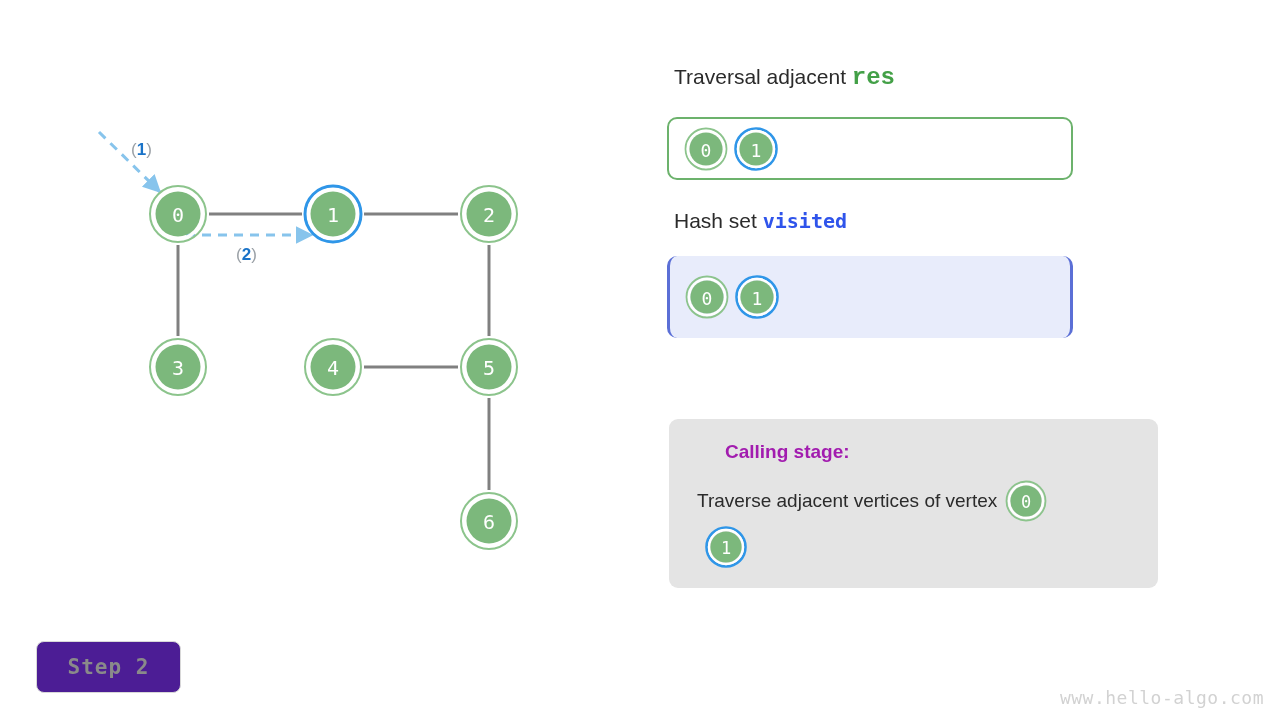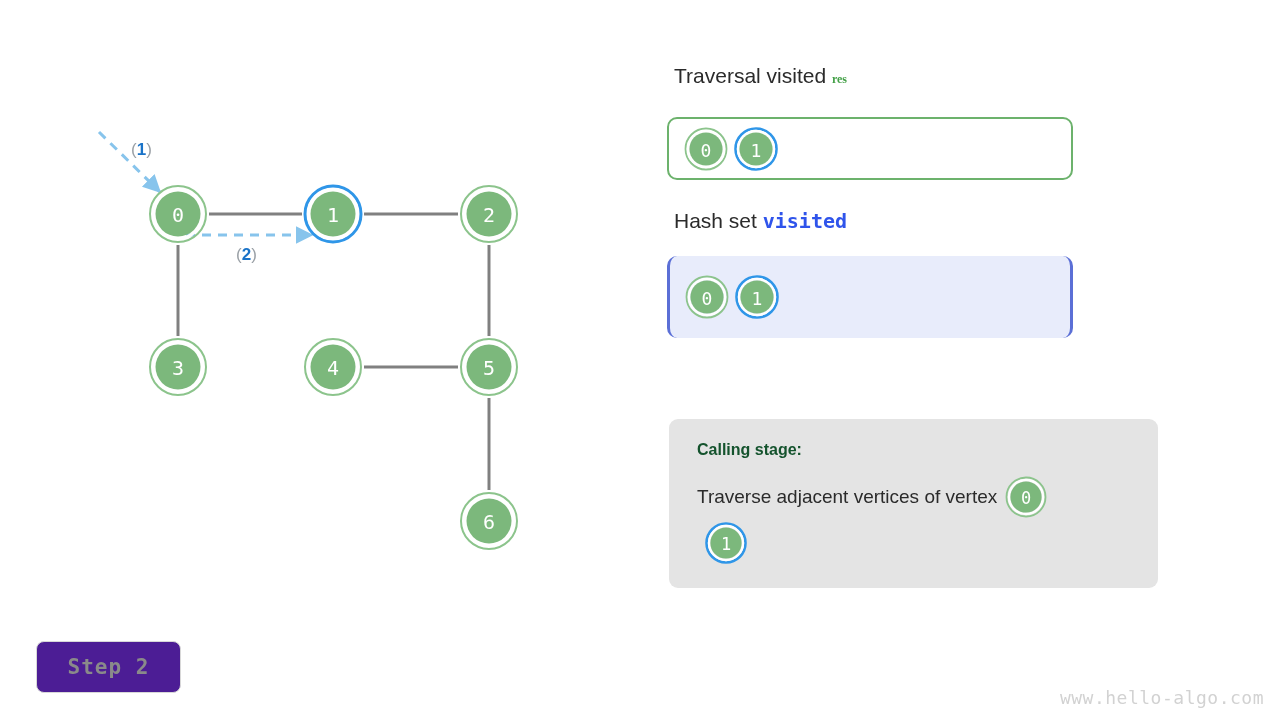--- a/index.html
+++ b/index.html
@@ -52,24 +52,24 @@
     height: 720px;
   }
 
   .section-heading {
     font-size: 21px;
     color: #2b2b2b;
     font-family: "Liberation Sans", sans-serif;
     white-space: pre;
   }
   .section-heading .code-res {
-    font-family: Liberation Serif, serif;
+    font-family: Liberation Mono, monospace;
     font-weight: bold;
     color: #43a047;
-    font-size: 12px;
+    font-size: 24px;
   }
   .section-heading .code-visited {
     font-family: "DejaVu Sans Mono", "Liberation Mono", monospace;
     font-weight: bold;
     color: #2f54eb;
     font-size: 20px;
   }
 
   #res-heading  { position: absolute; left: 7px;  top: 64px; }
   #visited-heading { position: absolute; left: 7px; top: 209px; }
@@ -114,24 +114,25 @@
     left: 2px;
     top: 419px;
     width: 489px;
     height: 169px;
     background: #e4e4e4;
     border-radius: 9px;
     box-sizing: border-box;
     padding: 22px 0 0 28px;
   }
   #calling-stage .cs-title {
-    font-size: 16px;
-    font-weight: bold;
-    color: #14532d;
+    font-size: 19px;
+    font-weight: bold;
+    color: #a21caf;
     margin-bottom: 16px;
+    margin-left: 28px;
   }
   #calling-stage .cs-row {
     display: flex;
     align-items: center;
     font-size: 19px;
     color: #2b2b2b;
     height: 44px;
     margin-bottom: 2px;
   }
   #calling-stage .cs-row .cs-text { white-space: pre; text-align: right; }
@@ -235,21 +236,21 @@
           <circle cx="489" cy="521" r="24.5" fill="none" stroke="#ffffff" stroke-width="3"></circle>
           <circle cx="489" cy="521" r="22.5" fill="#7cb87c"></circle>
           <text x="489" y="522" class="node-label">6</text>
         </g>
       </g>
   </svg>
 </div>
 
 <div id="right-panel">
 
-  <div id="res-heading" class="section-heading"><span>Traversal visited </span><span class="code-res">res</span></div>
+  <div id="res-heading" class="section-heading"><span>Traversal adjacent </span><span class="code-res">res</span></div>
 
   <div id="res-box" class="container-box">
       <span class="token" style="width: 44px; height: 44px;">
         <svg width="44" height="44" viewBox="0 0 44 44">
           <circle cx="22" cy="22" r="20.5" fill="none" stroke="#8cc48c" stroke-width="1.8"></circle>
           <circle cx="22" cy="22" r="18" fill="none" stroke="#ffffff" stroke-width="2.4"></circle>
           <circle cx="22" cy="22" r="16.6" fill="#7cb87c"></circle>
           <text x="22" y="23" class="node-label" style="font-size:18px">0</text>
         </svg>
       </span>

